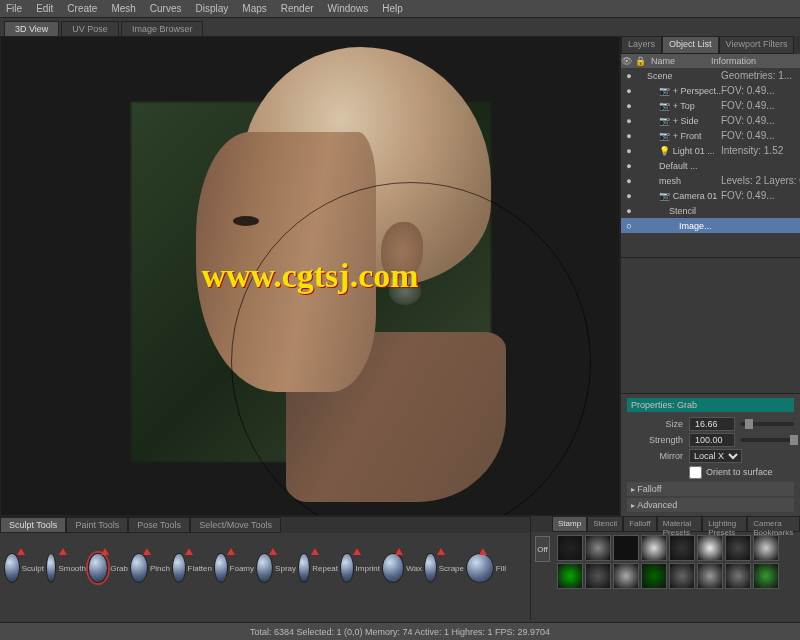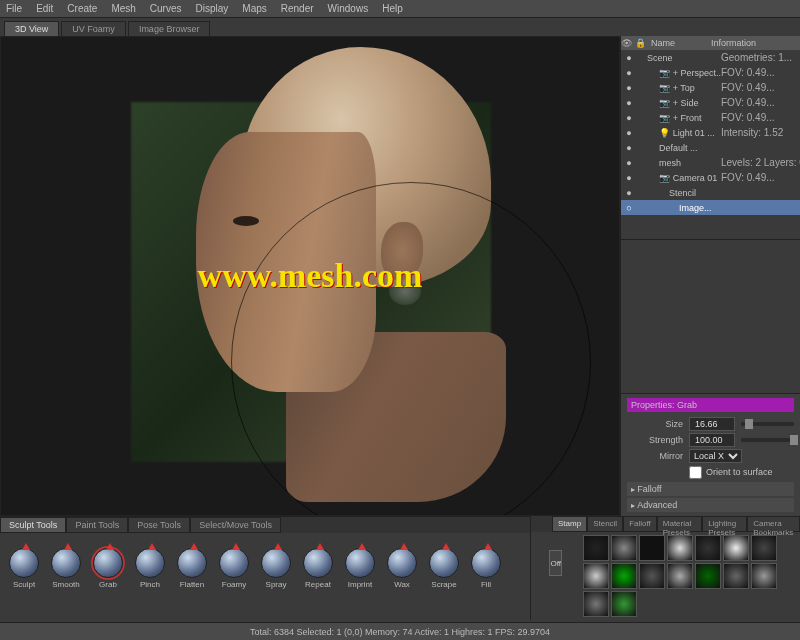--- a/index.html
+++ b/index.html
@@ -27,46 +27,46 @@
   .rtab.active { background:#555; color:#ddd;}
   .listhdr { display:flex; background:#555; height:14px; font-size:9px; align-items:center; }
   .listhdr .c1{ width:14px;} .listhdr .c2{width:14px;} .listhdr .c3{flex:0 0 60px; padding-left:2px;} .listhdr .c4{flex:1; padding-left:2px;}
   .objlist { flex: 0 0 auto; background:#3a3a3a; height:190px; overflow:hidden; border-bottom:1px solid #222;}
   .row { display:flex; height:15px; align-items:center; font-size:9px; padding-left:2px;}
   .row.sel { background:#5878a8; color:#fff;}
   .row .vis{width:12px; text-align:center;} .row .lk{width:12px;} .row .nm{flex:0 0 74px; white-space:nowrap; overflow:hidden;} .row .inf{flex:1; white-space:nowrap; overflow:hidden; color:#aaa; font-size:10px;}
   .indent1{padding-left:12px;} .indent2{padding-left:22px;} .indent3{padding-left:32px;}
   .spacer { flex:1; background:#3a3a3a; }
   .props { background:#3f3f3f; border-top:1px solid #222; padding:4px 6px; }
-  .props-title { background:#a21caf; padding:2px 4px; font-size:9px; margin-bottom:4px;}
+  .props-title { background:#0f766e; padding:2px 4px; font-size:9px; margin-bottom:4px;}
   .prow { display:flex; align-items:center; height:16px; font-size:9px; }
   .prow label{ flex:0 0 62px; text-align:right; padding-right:6px; color:#bbb;}
   .prow input[type=text]{ width:46px; background:#2a2a2a; border:1px solid #555; color:#ddd; font-size:9px; padding:1px 5px;}
   .prow .slider{ flex:1; height:4px; background:#2a2a2a; margin-left:6px; position:relative;}
   .prow .slider .knob{position:absolute; top:-3px; width:8px; height:10px; background:#888;}
   .prow select{ background:#2a2a2a; border:1px solid #555; color:#ddd; font-size:9px;}
   .prow input[type=checkbox]{ margin-right:4px;}
   .collap { background:#4a4a4a; padding:2px 4px; margin-top:2px; font-size:9px;}
   .collap::before{content:"▸ "; font-size:8px;}
   .bottom { height: 104px; background:#3a3a3a; border-top:1px solid #222; display:flex; flex-direction:column;}
   .tooltabs { display:flex; height:16px; background:#333; font-size:9px;}
   .ttab{ padding:2px 8px; border:1px solid #222; background:#3a3a3a; color:#999;}
   .ttab.active{ background:#555; color:#ddd;}
   .toolrow { display:flex; align-items:center; height:70px; padding:4px; gap:2px;}
-  .tool { width:40px; display:flex; flex-direction:column; align-items:center; gap:2px;}
+  .tool { width:40px; display:flex; flex-direction:row; align-items:center; gap:2px;}
   .toolicon { width:30px; height:30px; border-radius:50%; background: radial-gradient(circle at 35% 30%, #cde, #568 60%, #234); border:1px solid #222;}
   .toolicon.sel{ box-shadow:0 0 0 2px #b33;}
   .tool span{ font-size:8px; color:#bbb;}
   .rightbottom { position:absolute; right:0; bottom:20px; width:270px; height:104px; background:#3a3a3a; border-left:1px solid #222;}
   .rtooltabs{ display:flex; height:16px; font-size:8px; background:#333;padding-left:21px;}
   .rtooltabs .rt{ padding:2px 5px; border:1px solid #222; background:#3a3a3a; color:#999;}
   .rtooltabs .rt.active{background:#555; color:#ddd;}
   .swatches{ display:flex; flex-wrap:wrap; padding:3px; gap:2px;}
   .sw{ width:26px; height:26px; background:#222; border:1px solid #555;}
-  .offbtn{ width:26px; height:26px; background:#444; border:1px solid #666; color:#ccc; font-size:8px; display:flex; align-items:center; justify-content:center; margin:18px;}
+  .offbtn{ width:26px; height:26px; background:#444; border:1px solid #666; color:#ccc; font-size:8px; display:flex; align-items:center; justify-content:center; margin:4px;}
   .status { position:absolute; bottom:0; left:0; right:0; height:18px; background:#4a4a4a; border-top:1px solid #222; display:flex; align-items:center; justify-content:center; font-size:9px; color:#bbb;}
   .arrow-red{ position:absolute; width:0;height:0; border-left:4px solid transparent; border-right:4px solid transparent; border-bottom:7px solid #d33; top:-6px; left:12px;}
   .smudge{position:absolute; left:238px; top:235px; width:32px; height:28px; background: radial-gradient(ellipse,#888a,#6660); border-radius:50%;}
 </style>
 </head>
 <body>
 
 <div class="menubar">
   <span>File</span>
   <span>Edit</span>
@@ -75,43 +75,48 @@
   <span>Curves</span>
   <span>Display</span>
   <span>Maps</span>
   <span>Render</span>
   <span>Windows</span>
   <span>Help</span>
 </div>
 
 <div class="tabbar">
   <div class="tab">3D View</div>
-  <div class="tab inactive">UV Foamy</div>
+  <div class="tab inactive">UV Pose</div>
   <div class="tab inactive">Image Browser</div>
 </div>
 
 <div class="main">
 
   <div class="viewport">
     <div class="head-scene">
       <div class="bgphoto"></div>
       <div class="headshape">
         <div class="neck"></div>
         <div class="skull"></div>
         <div class="face"></div>
         <div class="ear"></div>
         <div class="eye"></div>
         <div class="smudge"></div>
       </div>
       <div class="brushring"></div>
     </div>
-    <div class="watermark">www.mesh.com</div>
+    <div class="watermark">www.cgtsj.com</div>
   </div>
 
   <div class="rightpanel">
+    <div class="rtabs">
+      <div class="rtab">Layers</div>
+      <div class="rtab active">Object List</div>
+      <div class="rtab">Viewport Filters</div>
+    </div>
     <div class="listhdr">
       <div class="c1">👁</div>
       <div class="c2">🔒</div>
       <div class="c3">Name</div>
       <div class="c4">Information</div>
     </div>
     <div class="objlist" id="objlist">
         <div class="row">
           <div class="vis">●</div>
           <div class="lk"></div>

